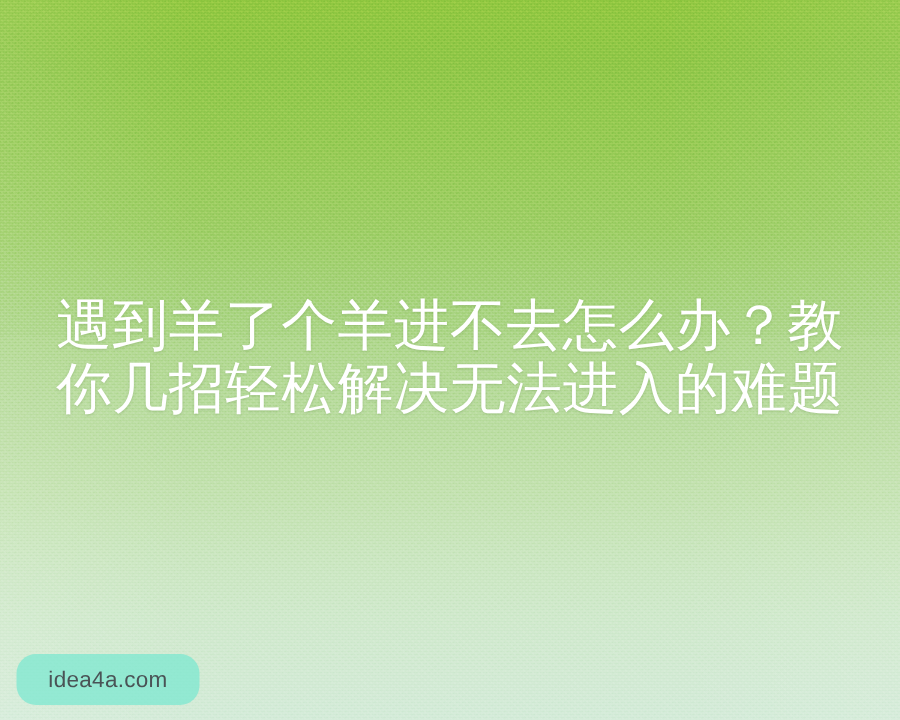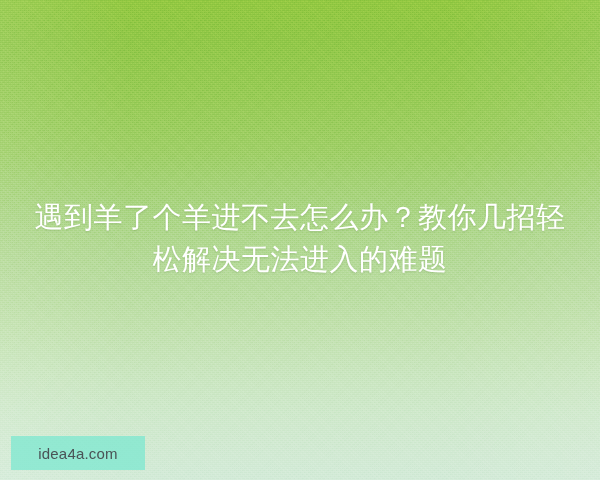--- a/index.html
+++ b/index.html
@@ -69,43 +69,44 @@
   .headline {
     position: absolute;
     left: 0;
     right: 0;
     top: 196px;
     padding: 0 26px;
     margin: 0;
     text-align: center;
     color: #ffffff;
     font-family: "DejaVu Sans", "Liberation Sans", sans-serif;
-    font-size: 29px;
+    font-size: 37px;
     font-weight: 400;
     line-height: 42px;
     letter-spacing: 0.5px;
     text-shadow: 0 1px 2px rgba(70,110,40,0.22);
     white-space: normal;
   }
 
   .watermark {
     position: absolute;
     left: 11px;
     top: 436px;
-    width: 134px;
+    width: 122px;
     height: 34px;
     display: flex;
     align-items: center;
     justify-content: center;
     background: rgba(120, 232, 208, 0.72);
     color: #4a5356;
     font-family: "Liberation Sans", sans-serif;
     font-size: 15px;
     letter-spacing: 0.2px;
     box-sizing: border-box;
+    border-radius: 13px;
   }
 </style>
 </head>
 <body>
 
 <div class="banner">
 
   <div class="gradient-base"></div>
   <div class="gradient-sheen"></div>
   <div class="grain"></div>

